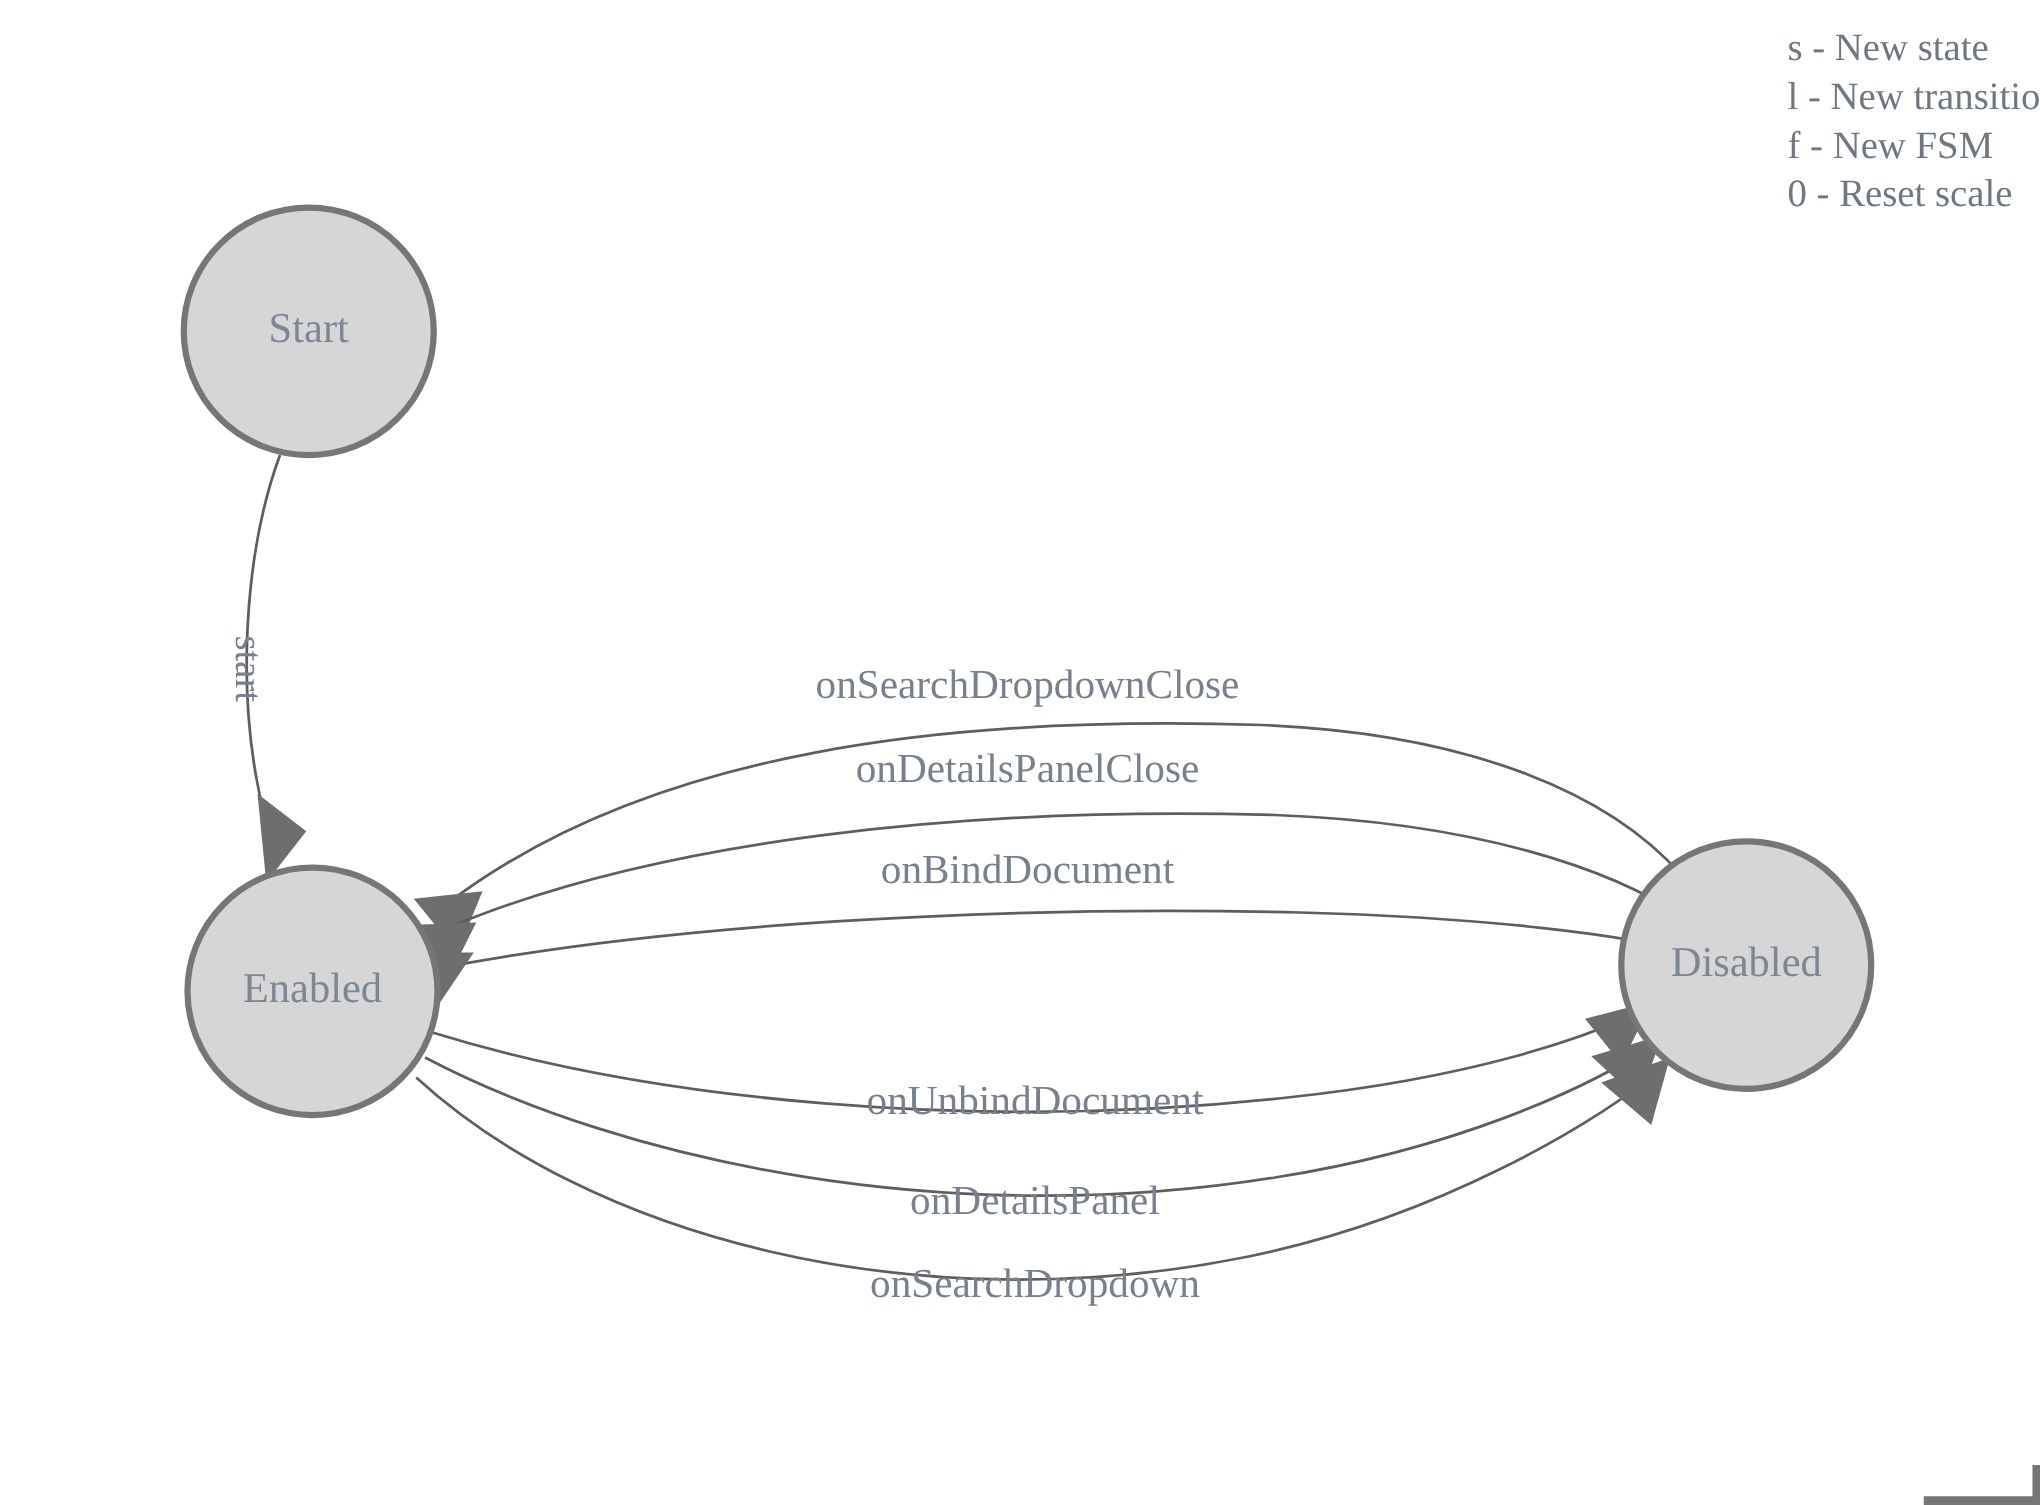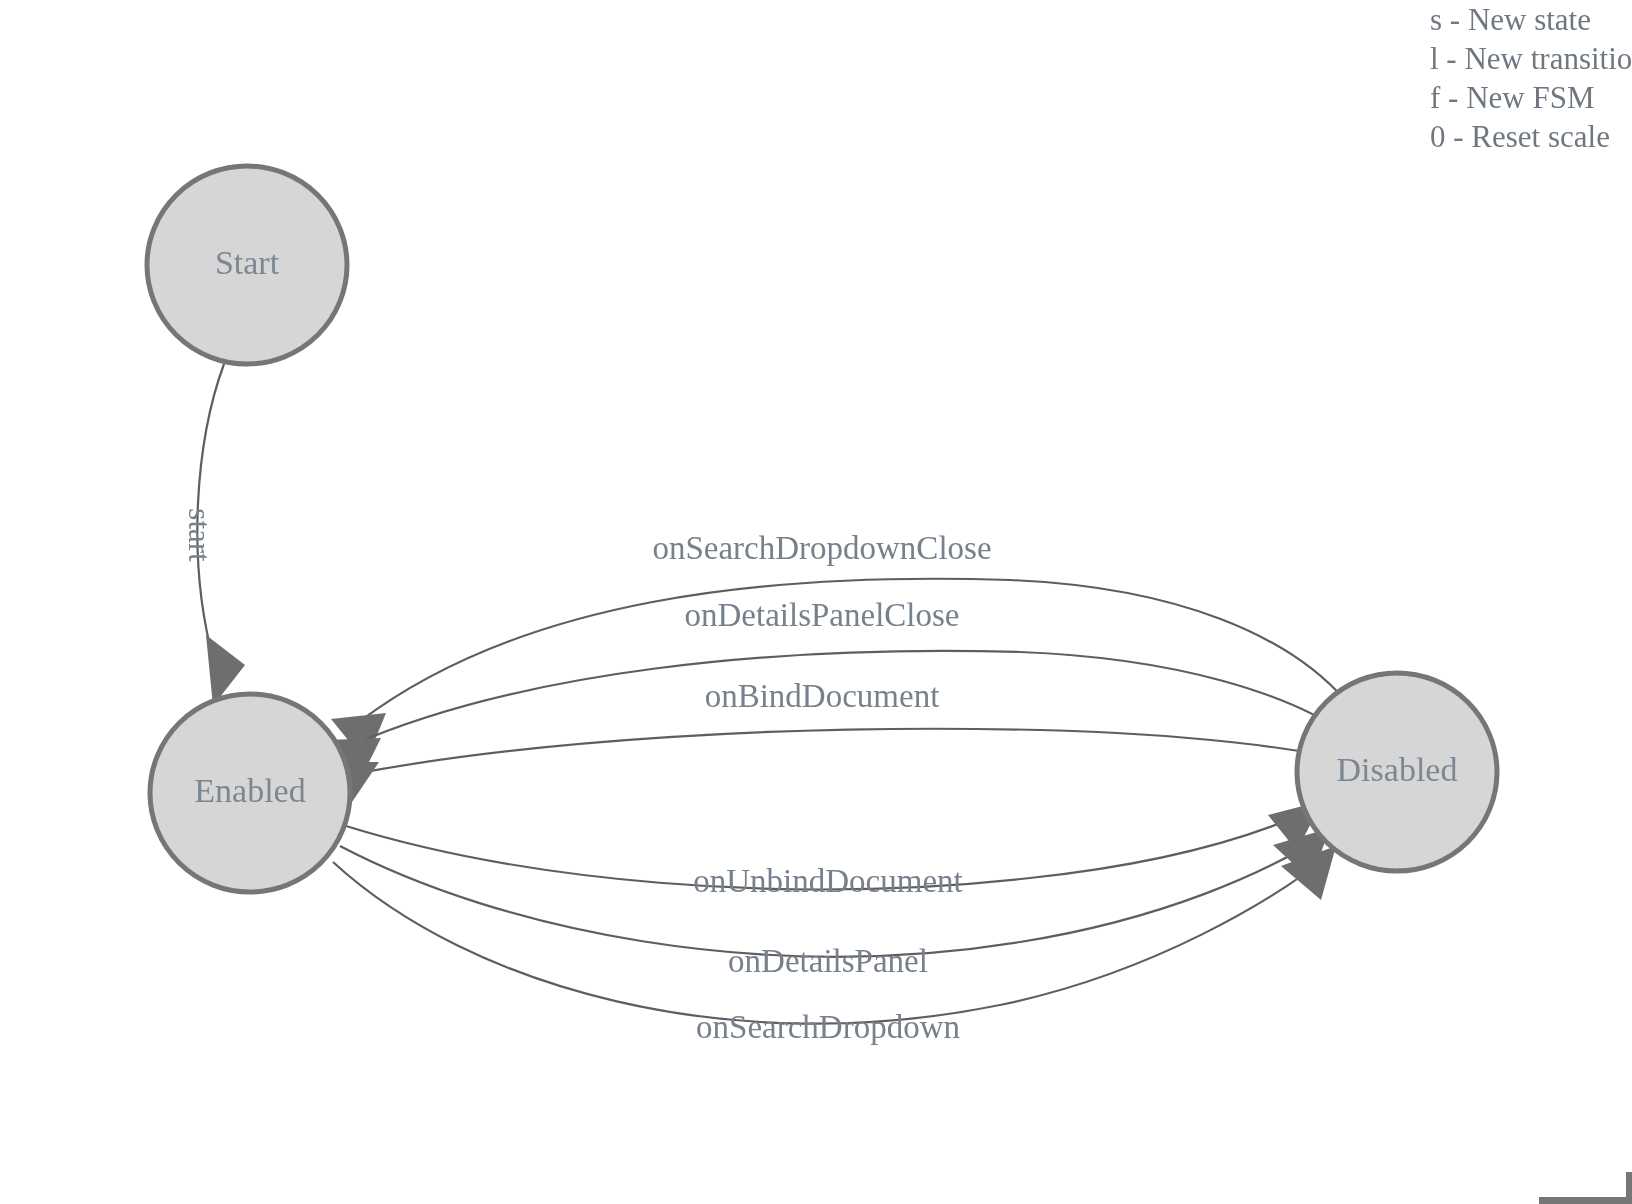--- a/index.html
+++ b/index.html
@@ -54,21 +54,21 @@
   .edge-label-rot {
     fill: #77818d;
     font-family: "Liberation Serif", "DejaVu Serif", serif;
     font-size: 31px;
     text-anchor: middle;
     dominant-baseline: middle;
   }
   #help-overlay {
     position: absolute;
     right: 0;
-    top: 0;
+    top: 18px;
     width: 230px;
     height: 160px;
     overflow: hidden;
     pointer-events: none;
   }
   #help-inner {
     position: absolute;
     left: 28px;
     top: 0;
     width: 430px;

